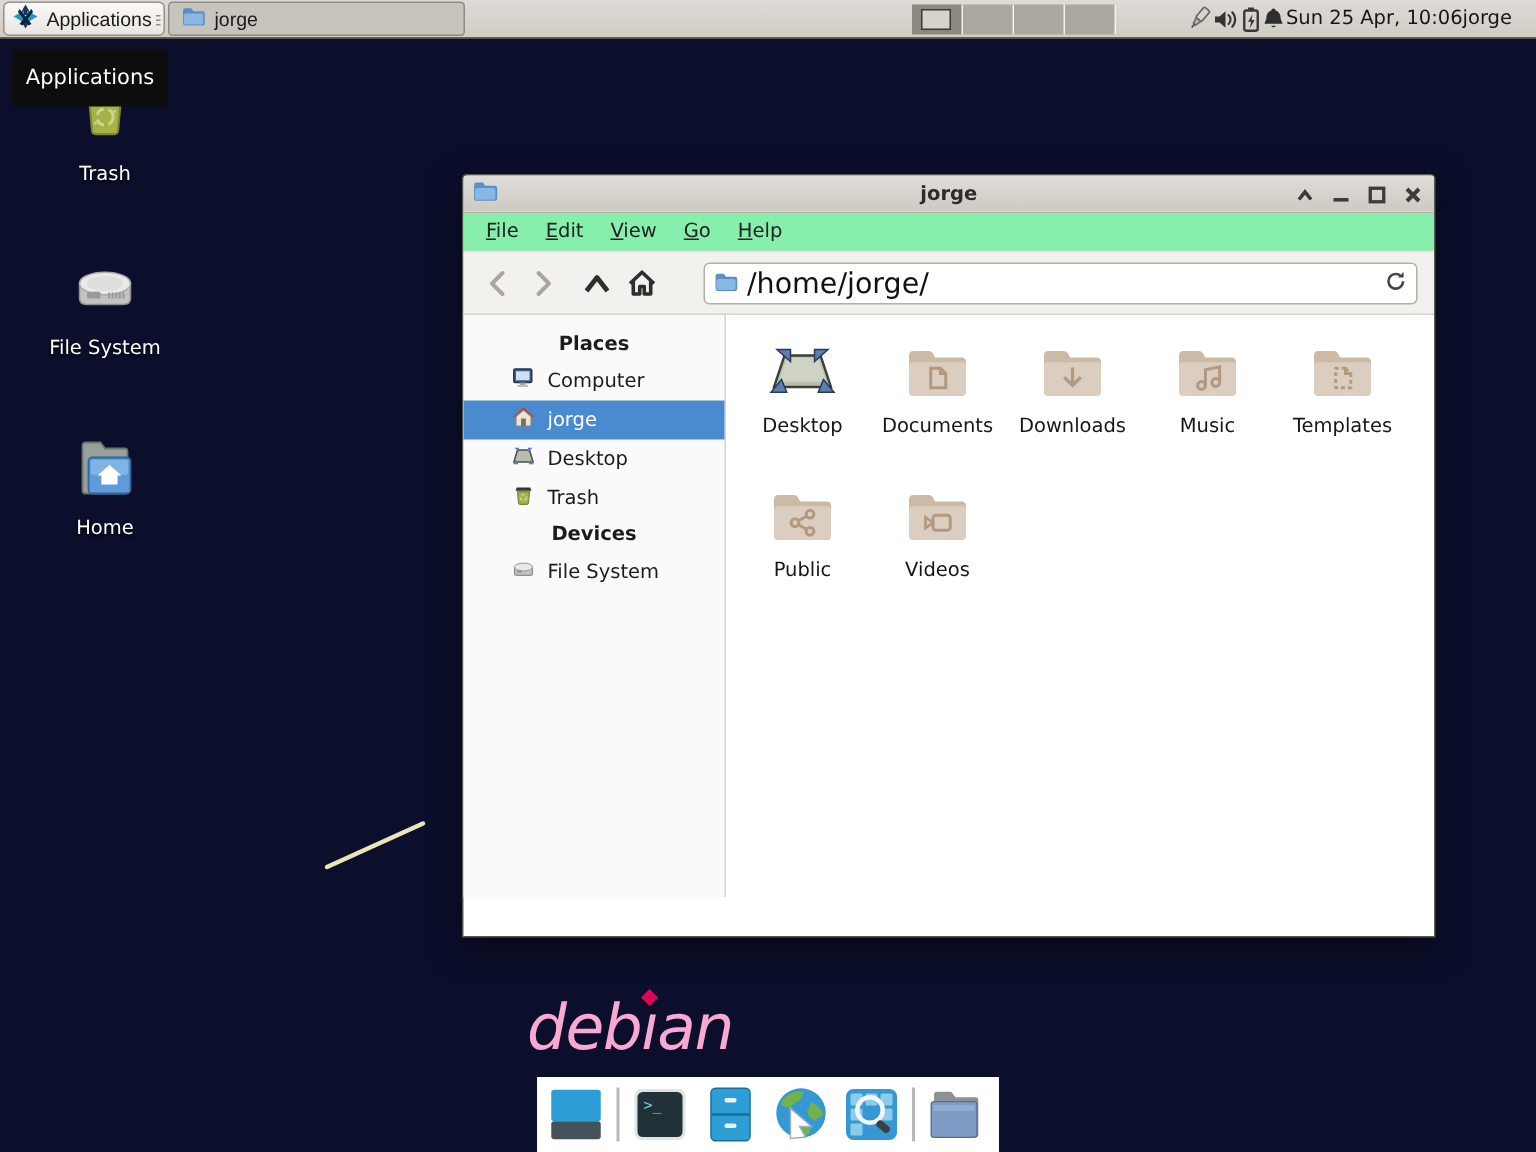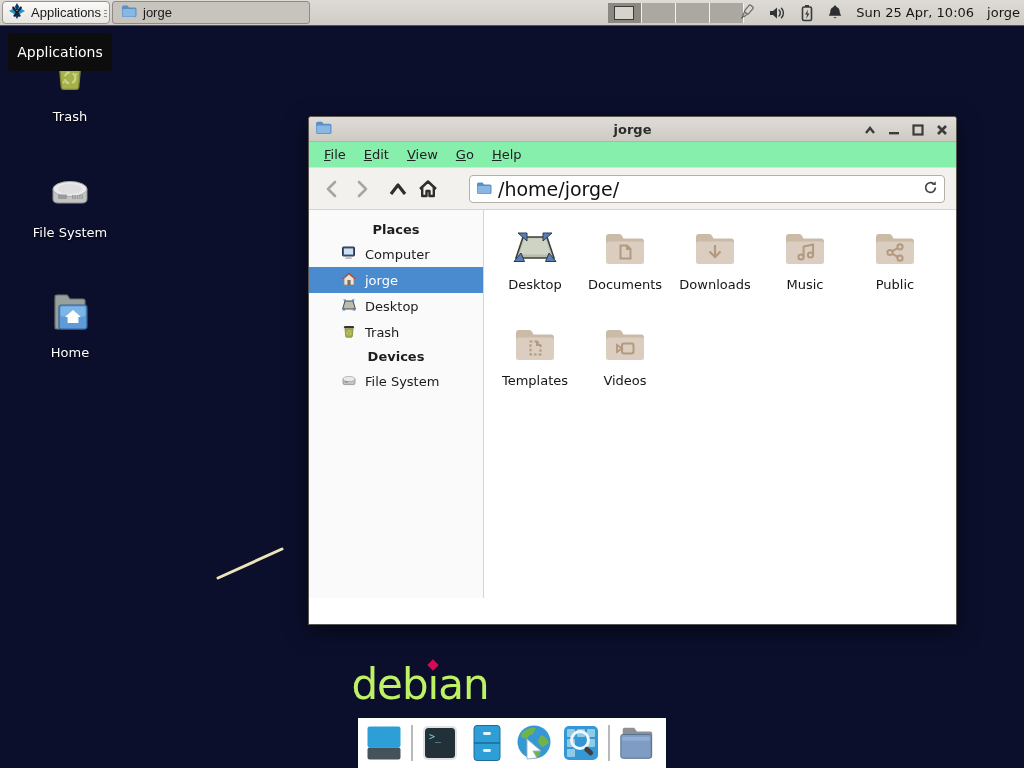--- a/index.html
+++ b/index.html
@@ -17,40 +17,40 @@
                   display:flex; flex-direction:column; justify-content:center; gap:2px; }
   .panel-handle i { width:3px; height:1px; background:#8f8c86; display:block; }
   .task-btn { position:absolute; left:112px; top:1px; width:198px; height:23px; display:flex;
               align-items:center; gap:6px; padding:0 8px; background:#c7c3bd;
               border:1px solid #8f8b84; border-radius:3px; font-size:13px; color:#1a1a1a; }
   .pager { position:absolute; left:608px; top:3px; height:20px; display:flex; }
   .ws { width:34px; height:20px; background:#aba7a1; border-right:1px solid #f4f2ef; position:relative;}
   .ws.active { background:#8b8781; }
   .ws.active .ws-win { position:absolute; left:6px; top:3px; width:20px; height:14px;
                        background:#d6d2cc; border:1px solid #3c3a38; }
-  .tray-area { position:absolute; right:4px; top:0; height:25px; display:flex; align-items:center; gap:13px; }
+  .tray-area { position:absolute; right:16px; top:0; height:25px; display:flex; align-items:center; }
   .tray-area svg { display:block; }
   .clock, .panel-user { font-size:13px; color:#161616; white-space:nowrap; }
 
   
   .tooltip { position:absolute; left:8px; top:33px; width:104px; height:38px; background:#0d0d0d;
              border-radius:2px; color:#fff; font-size:14px; display:flex; align-items:center;
              justify-content:center; z-index:30; }
 
   
   .dicon { position:absolute; left:25px; width:90px; display:flex; flex-direction:column;
            align-items:center; cursor:default; }
   .dicon .lbl { margin-top:5px; font-size:13px; color:#fff; text-shadow:0 1px 2px #000; }
 
   
   .stroke-line { position:absolute; left:214px; top:544px; }
 
   
   .debian { position:absolute; left:0; top:660px; width:840px; text-align:center;
-            font-size:42px; color:#bef264; letter-spacing:-1px; font-family:"DejaVu Sans",sans-serif; }
+            font-size:42px; color:#f9a8d4; letter-spacing:-1px; font-family:"DejaVu Sans",sans-serif;font-style:italic; }
   .debian .di { position:relative; display:inline-block; }
   .debian .diamond { position:absolute; left:50%; top:1px; width:8px; height:8px; background:#d70a53;
                      transform:translateX(-50%) rotate(45deg); }
 
   
   .window { position:absolute; left:308px; top:116px; width:649px; height:509px;
             background:#fff; border:1px solid #585650; box-shadow:0 6px 22px rgba(0,0,0,.55);
             border-radius:3px 3px 0 0; }
   .titlebar { position:absolute; left:0; top:0; width:100%; height:25px;
               background:linear-gradient(#e0ddd8,#cdcac4); border-bottom:1px solid #b4b1ab;
@@ -391,35 +391,35 @@
           <circle cx="20" cy="33" r="2.6" fill="none" stroke="#b2997f" stroke-width="2"></circle>
           <circle cx="29.5" cy="31" r="2.6" fill="none" stroke="#b2997f" stroke-width="2"></circle>
           <path d="M22.6 33 V22.5 l9.5-2 V31" fill="none" stroke="#b2997f" stroke-width="2"></path>
         </svg>
         <span class="lbl">Music</span>
       </div>
       <div class="fcell">
         <svg width="48" height="48" viewBox="0 0 48 48">
           <path d="M5 13 q0-3 3-3 h10 q2.2 0 3.2 2 l1.2 2.4 H40 q3 0 3 3 v3 H5 z" fill="#cbbaa6"></path>
           <rect x="5" y="17.5" width="38" height="22.5" rx="2.5" fill="#dbcec0"></rect>
+          <path d="M26 21.5 l3.5 3.5 v9.5 h-10 v-13 z" fill="none" stroke="#b2997f" stroke-width="2" stroke-dasharray="2.6 2"></path>
+          <path d="M26 21.5 v3.5 h3.5" fill="none" stroke="#b2997f" stroke-width="2"></path>
+        </svg>
+        <span class="lbl">Templates</span>
+      </div>
+      <div class="fcell">
+        <svg width="48" height="48" viewBox="0 0 48 48">
+          <path d="M5 13 q0-3 3-3 h10 q2.2 0 3.2 2 l1.2 2.4 H40 q3 0 3 3 v3 H5 z" fill="#cbbaa6"></path>
+          <rect x="5" y="17.5" width="38" height="22.5" rx="2.5" fill="#dbcec0"></rect>
           <circle cx="19" cy="28.5" r="2.6" fill="none" stroke="#b2997f" stroke-width="2"></circle>
           <circle cx="29" cy="22.8" r="2.6" fill="none" stroke="#b2997f" stroke-width="2"></circle>
           <circle cx="29" cy="34.2" r="2.6" fill="none" stroke="#b2997f" stroke-width="2"></circle>
           <path d="M21.3 27.2 l5.4-3 M21.3 29.8 l5.4 3" stroke="#b2997f" stroke-width="2"></path>
         </svg>
         <span class="lbl">Public</span>
-      </div>
-      <div class="fcell">
-        <svg width="48" height="48" viewBox="0 0 48 48">
-          <path d="M5 13 q0-3 3-3 h10 q2.2 0 3.2 2 l1.2 2.4 H40 q3 0 3 3 v3 H5 z" fill="#cbbaa6"></path>
-          <rect x="5" y="17.5" width="38" height="22.5" rx="2.5" fill="#dbcec0"></rect>
-          <path d="M26 21.5 l3.5 3.5 v9.5 h-10 v-13 z" fill="none" stroke="#b2997f" stroke-width="2" stroke-dasharray="2.6 2"></path>
-          <path d="M26 21.5 v3.5 h3.5" fill="none" stroke="#b2997f" stroke-width="2"></path>
-        </svg>
-        <span class="lbl">Templates</span>
       </div>
       <div class="fcell">
         <svg width="48" height="48" viewBox="0 0 48 48">
           <path d="M5 13 q0-3 3-3 h10 q2.2 0 3.2 2 l1.2 2.4 H40 q3 0 3 3 v3 H5 z" fill="#cbbaa6"></path>
           <rect x="5" y="17.5" width="38" height="22.5" rx="2.5" fill="#dbcec0"></rect>
           <rect x="21" y="23.5" width="11.5" height="10" rx="2" fill="none" stroke="#b2997f" stroke-width="2"></rect>
           <path d="M21 28.5 l-5-3.6 v7.2 z" fill="none" stroke="#b2997f" stroke-width="1.8"></path>
         </svg>
         <span class="lbl">Videos</span>
       </div>

